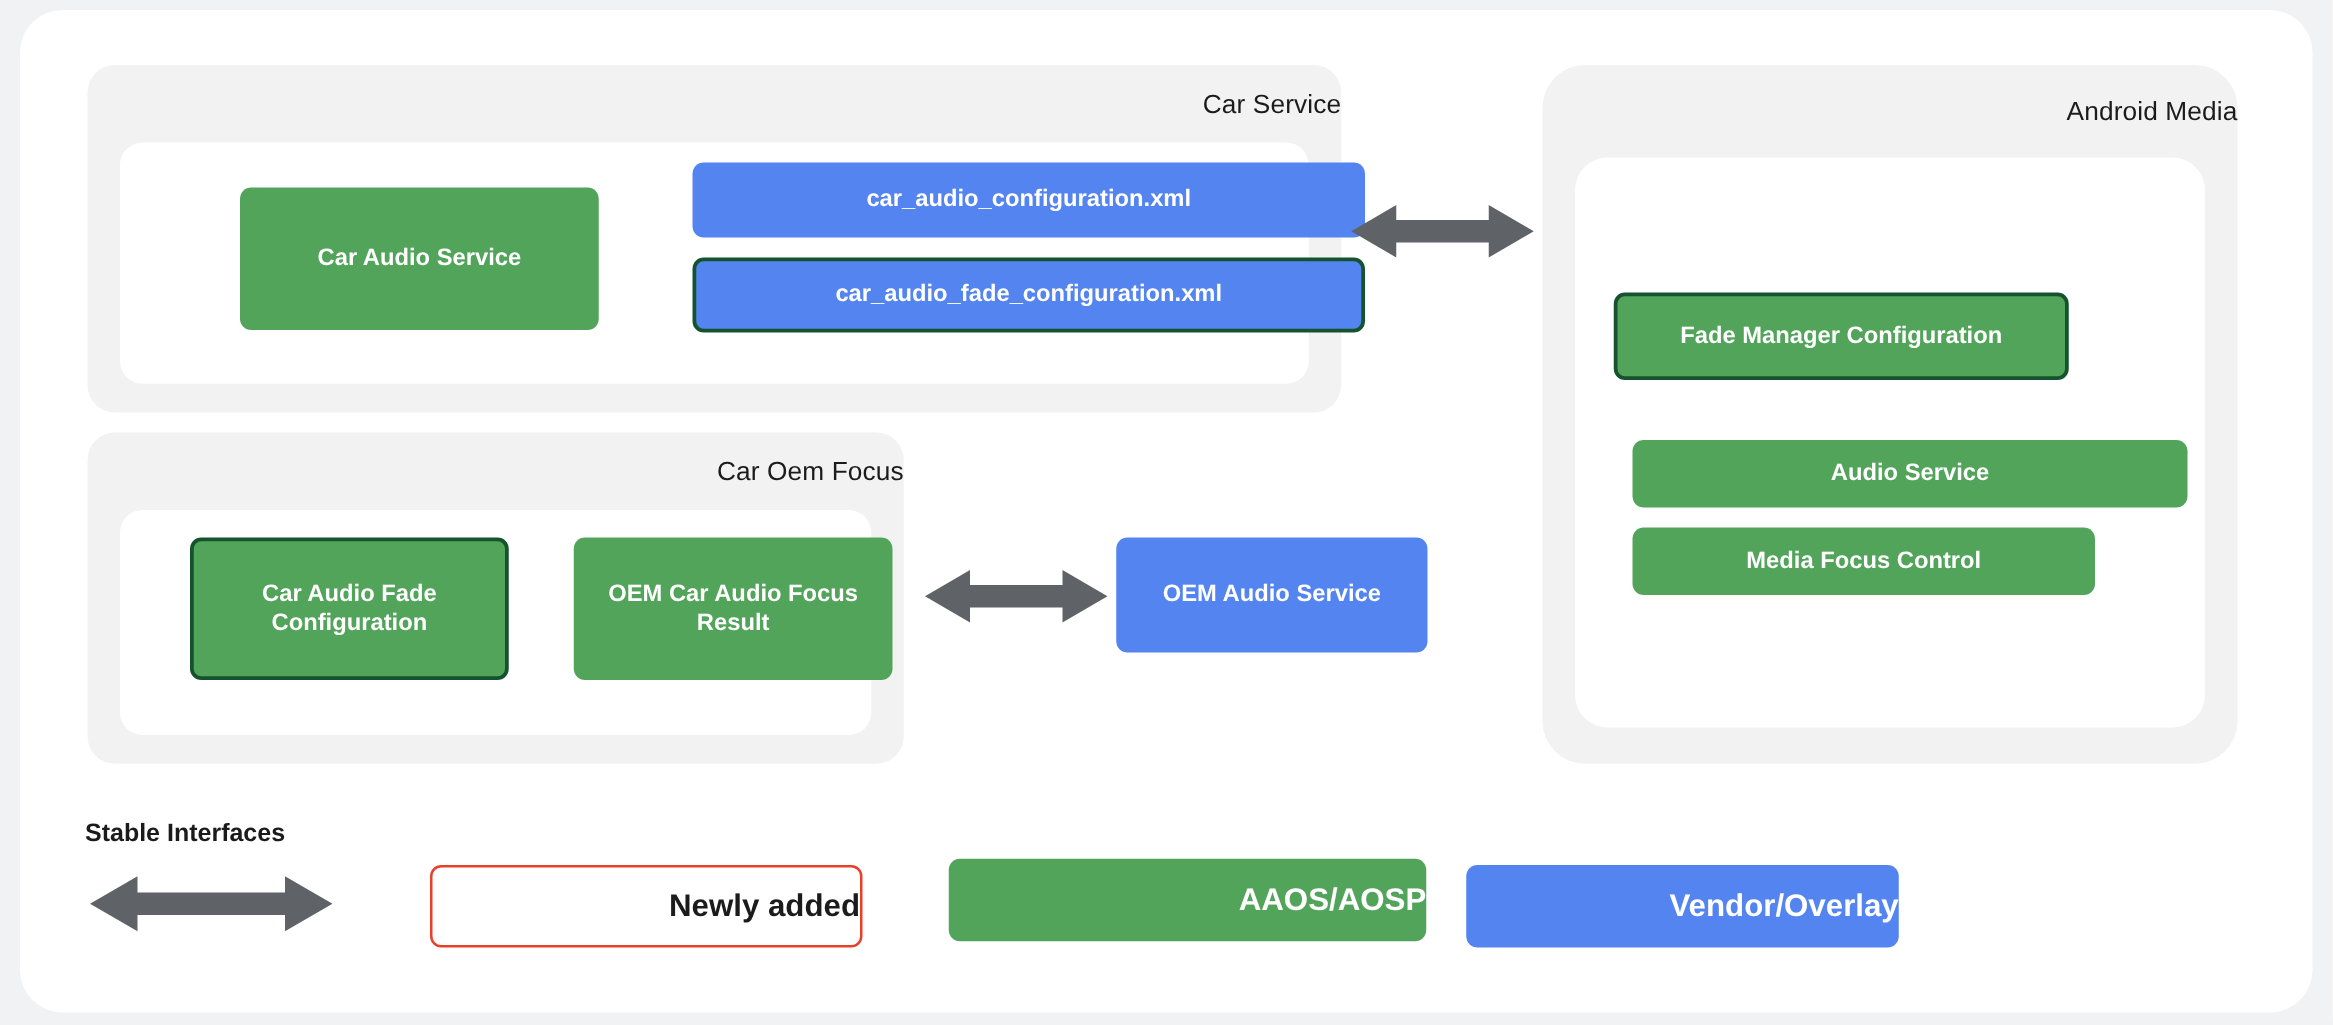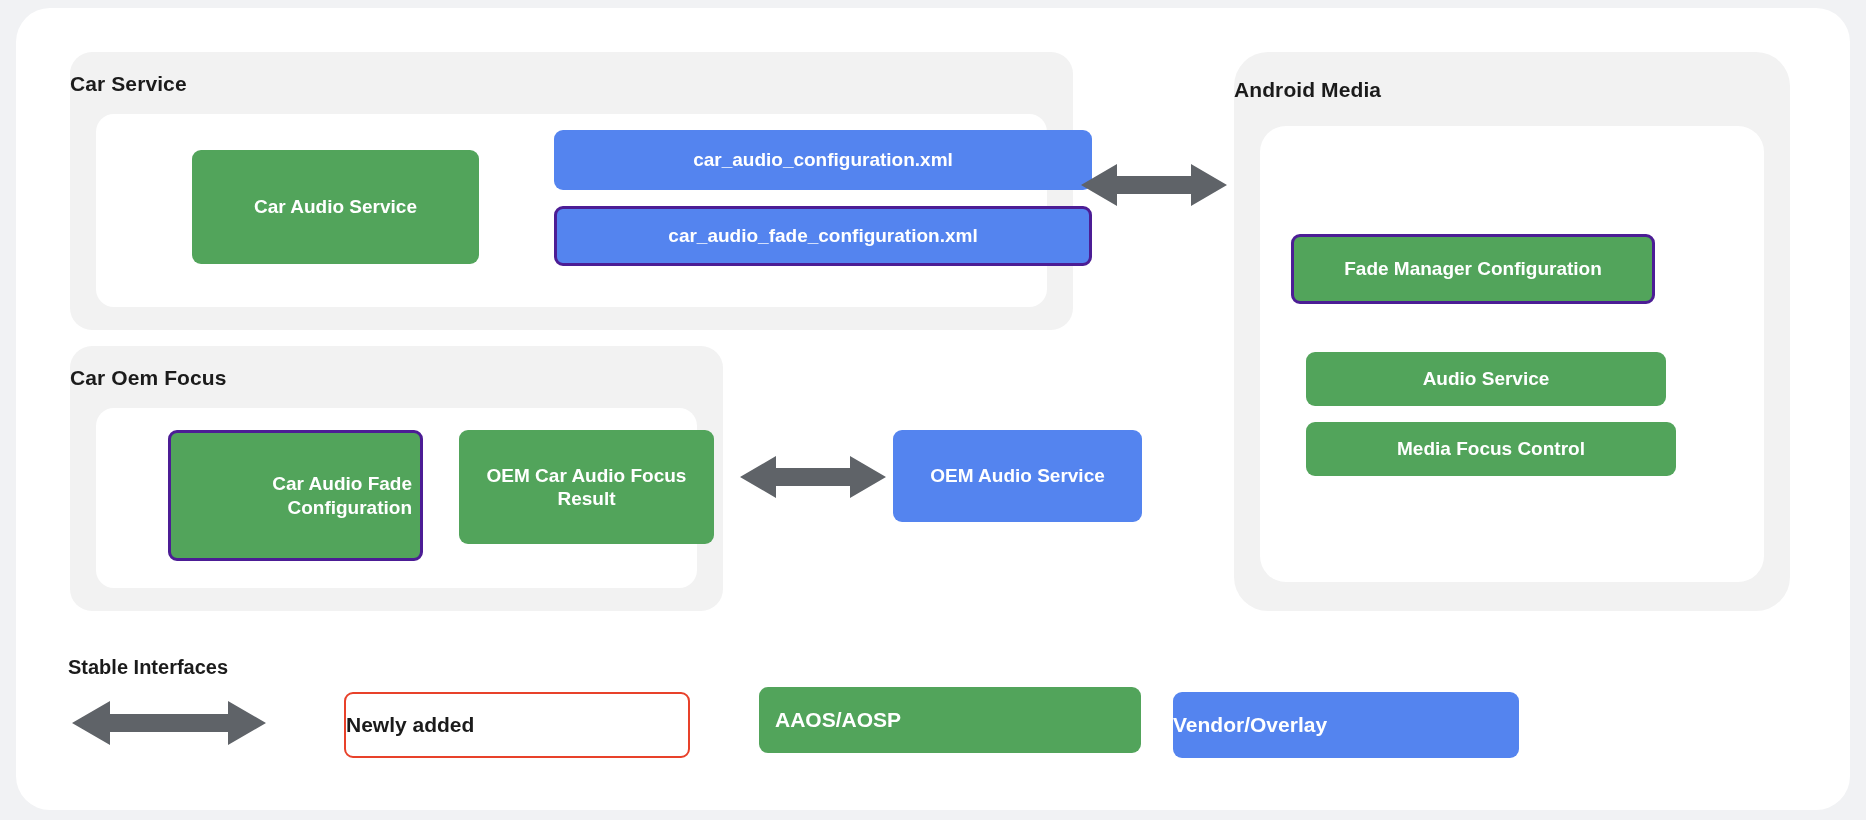--- a/index.html
+++ b/index.html
@@ -26,23 +26,23 @@
   
   .group {
     position: absolute;
     background: #f2f2f2;
     border-radius: 22px;
   }
   .group-title {
     position: absolute;
     left: 0;
     right: 0;
-    text-align: left;
+    text-align: right;
     font-size: 21px;
-    font-weight: 700;
+    font-weight: 400;
     color: #1b1b1b;
     letter-spacing: .1px;
   }
   .inner-card {
     position: absolute;
     background: #ffffff;
     border-radius: 18px;
   }
 
   
@@ -54,42 +54,42 @@
     text-align: center;
     border-radius: 9px;
     font-size: 19px;
     font-weight: 700;
     color: #ffffff;
     line-height: 1.22;
     padding: 2px 8px;
   }
   .node.green { background: #52a45b; }
   .node.blue  { background: #5484ef; text-align: center; }
-  .node.flag  { border: 3px solid #4c1d95; }
+  .node.flag  { border: 3px solid #14532d; }
 
   
   .arrow {
     position: absolute;
     display: block;
   }
 
   
   .legend-label {
     position: absolute;
     font-size: 20px;
     font-weight: 700;
     color: #1b1b1b;
   }
   .legend-chip {
     position: absolute;
     display: flex;
     align-items: center;
-    justify-content: flex-start;
+    justify-content: flex-end;
     border-radius: 9px;
-    font-size: 21px;
+    font-size: 25px;
     font-weight: 700;
     color: #ffffff;
   }
   .legend-chip.outline {
     background: #ffffff;
     border: 2px solid #e8412a;
     color: #1b1b1b;
   }
   .legend-chip.green { background: #52a45b; }
   .legend-chip.blue  { background: #5484ef; }
@@ -116,41 +116,41 @@
         <span>car_audio_fade_configuration.xml</span>
       </div>
     </div>
   </div>
 
   <div class="group" style="left:54px; top:338px; width:653px; height:265px;">
     <div class="group-title" style="top:20px;">Car Oem Focus</div>
 
     <div class="inner-card" style="left:26px; top:62px; width:601px; height:180px;">
 
-      <div class="node green flag" style="left:72px; top:22px; width:255px; height:131px;text-align:right;">
+      <div class="node green flag" style="left:56px; top:22px; width:255px; height:114px;">
         <span>Car Audio Fade Configuration</span>
       </div>
 
       <div class="node green" style="left:363px; top:22px; width:255px; height:114px;">
         <span>OEM Car Audio Focus Result</span>
       </div>
     </div>
   </div>
 
   <div class="group" style="left:1218px; top:44px; width:556px; height:559px; border-radius:34px;">
     <div class="group-title" style="top:26px;">Android Media</div>
 
     <div class="inner-card" style="left:26px; top:74px; width:504px; height:456px; border-radius:26px;">
 
 
       <div class="node green flag" style="left:31px; top:108px; width:364px; height:70px;">
         <span>Fade Manager Configuration</span>
       </div>
 
-      <div class="node green" style="left:46px; top:226px; width:360px; height:54px;">
+      <div class="node green" style="left:46px; top:226px; width:444px; height:54px;">
         <span>Audio Service</span>
       </div>
 
       <div class="node green" style="left:46px; top:296px; width:370px; height:54px;">
         <span>Media Focus Control</span>
       </div>
 
     </div>
   </div>
 

